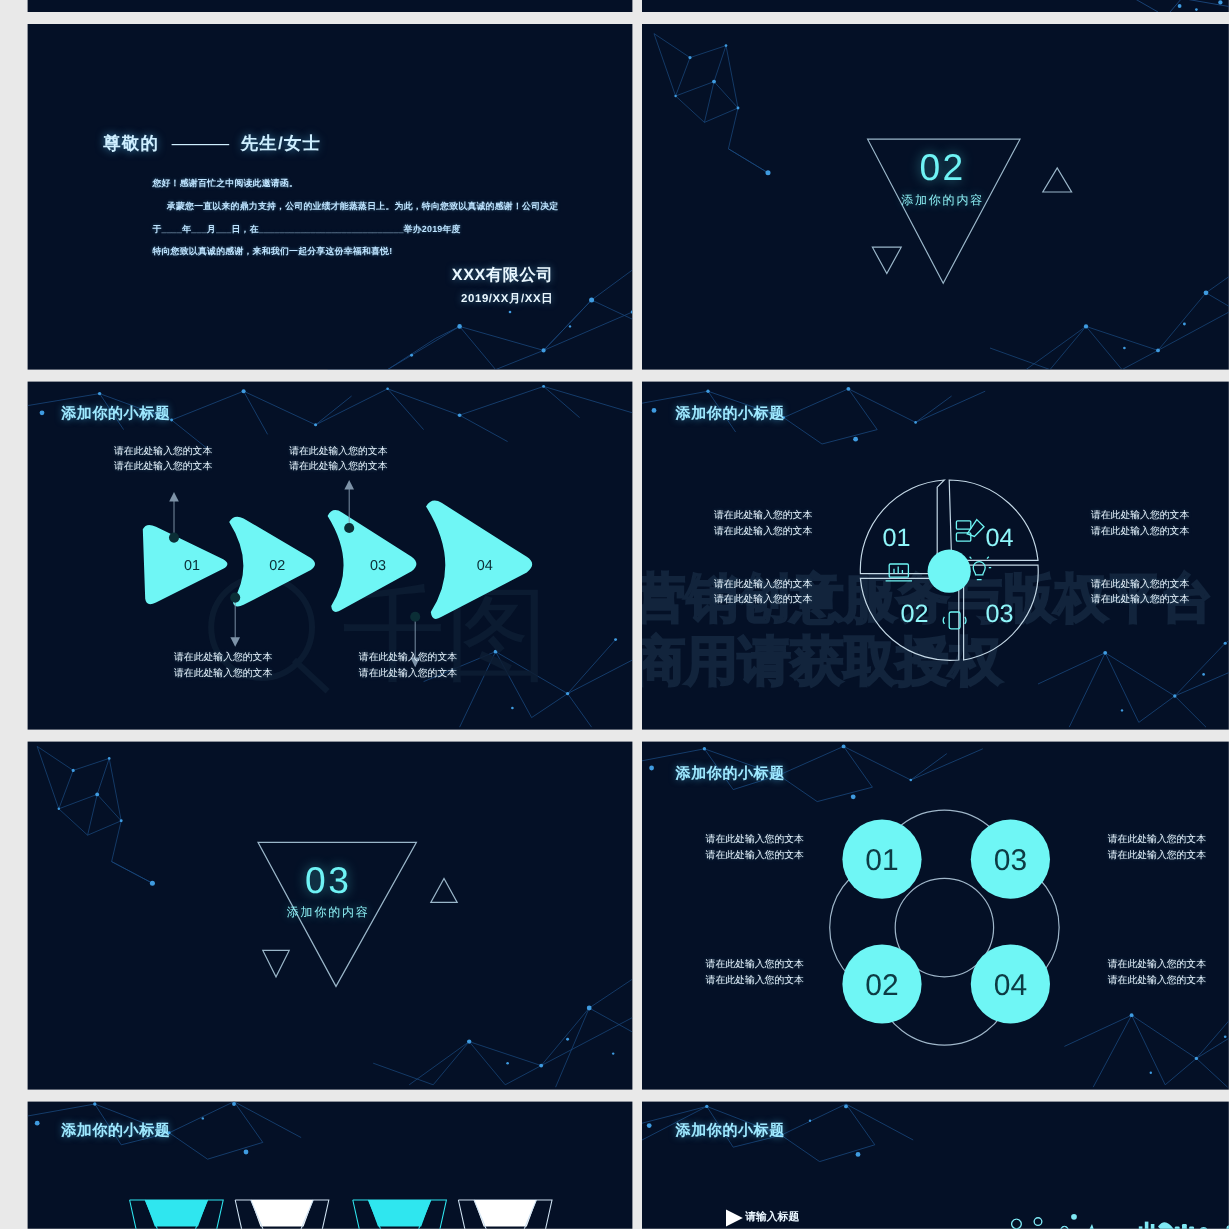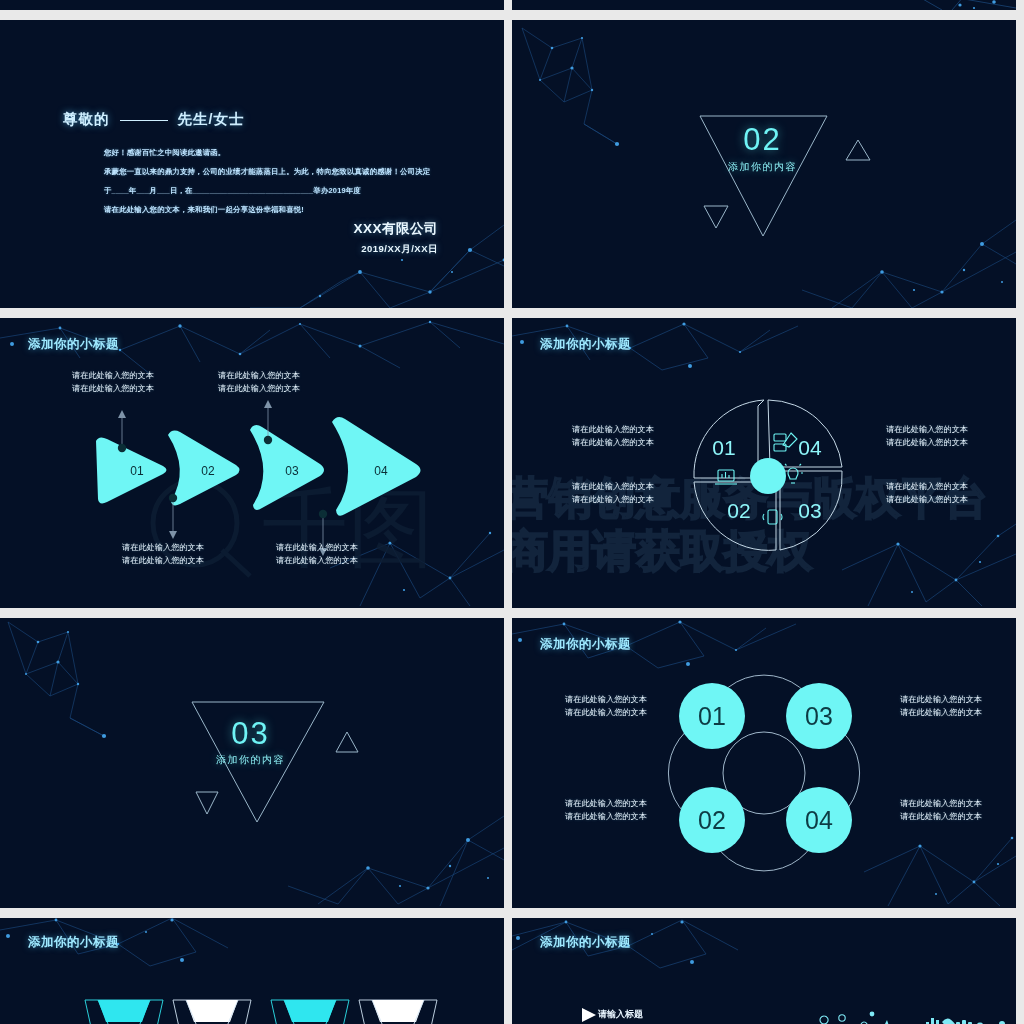--- a/index.html
+++ b/index.html
@@ -4,21 +4,21 @@
 <style>
   html,body{margin:0;padding:0;background:#e8e8e8;}
   body{width:1024px;height:1024px;overflow:hidden;font-family:"Liberation Sans","DejaVu Sans",sans-serif;}
 
   #sheet{
     position:relative;width:1024px;height:1024px;background:#e9e9e9;
     display:grid;
     grid-template-columns:504px 504px;
     grid-template-rows:10px 288px 290px 290px 146px;
     column-gap:8px;row-gap:10px;
-    padding:0 0;box-sizing:border-box;
+    padding:0 23px;box-sizing:border-box;
   }
 
   .slide{
     position:relative;overflow:hidden;background:#041026;
   }
   .net{position:absolute;inset:0;pointer-events:none;}
   .wm{position:absolute;inset:0;pointer-events:none;}
 
   
   .sub-title{
@@ -99,23 +99,23 @@
       </g>
     </svg>
 
     <div class="inv-head">
       <span>尊敬的</span>
       <span class="ul"></span>
       <span>先生/女士</span>
     </div>
 
     <div class="inv-p" style="top:128px;">您好！感谢百忙之中阅读此邀请函。</div>
-    <div class="inv-p" style="top:147px;">承蒙您一直以来的鼎力支持，公司的业绩才能蒸蒸日上。为此，特向您致以真诚的感谢！公司决定</div>
+    <div class="inv-p" style="top:147px;margin-left:12px;">承蒙您一直以来的鼎力支持，公司的业绩才能蒸蒸日上。为此，特向您致以真诚的感谢！公司决定</div>
     <div class="inv-p" style="top:166px;">于____年___月___日，在____________________________举办2019年度</div>
-    <div class="inv-p" style="top:185px;">请在此处输入您的文本，来和我们一起分享这份幸福和喜悦!</div>
+    <div class="inv-p" style="top:185px;">特向您致以真诚的感谢，来和我们一起分享这份幸福和喜悦!</div>
 
     <div class="inv-sign" style="top:200px;text-align:right;">
       <div class="inv-comp">XXX有限公司</div>
       <div class="inv-date">2019/XX月/XX日</div>
     </div>
   </div>
 
   <div class="slide">
     <svg class="net" viewBox="0 0 504 288">
       <g stroke="#1b4a80" stroke-width=".7" fill="none" opacity=".85">

